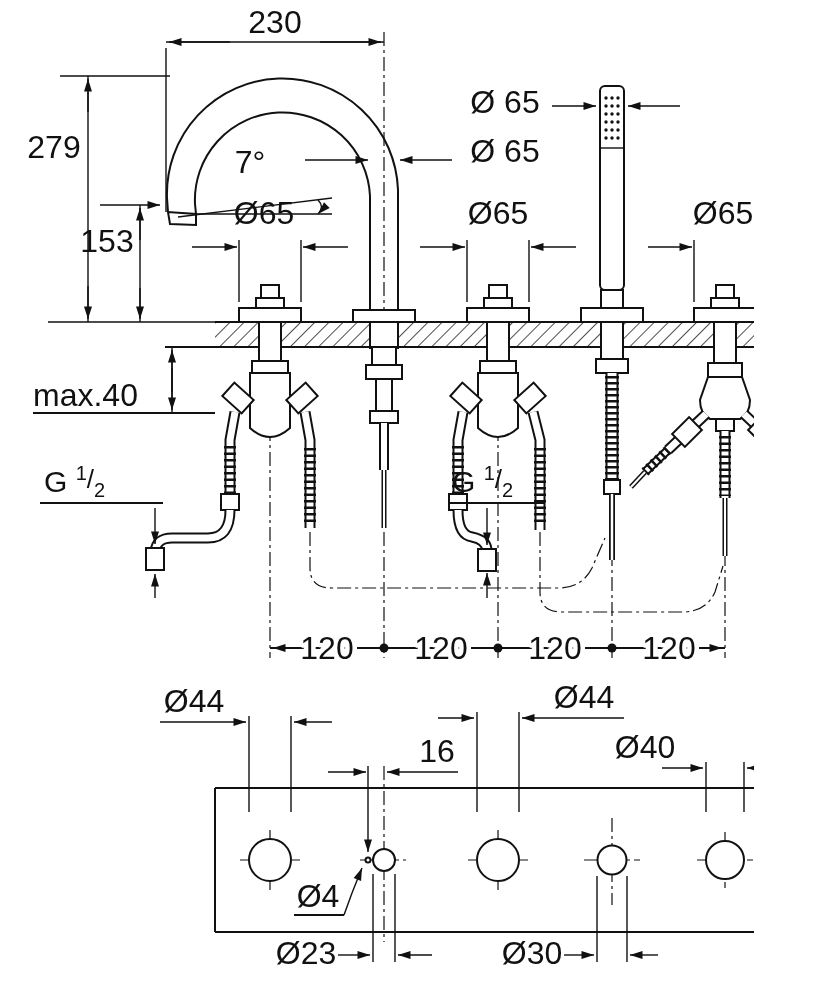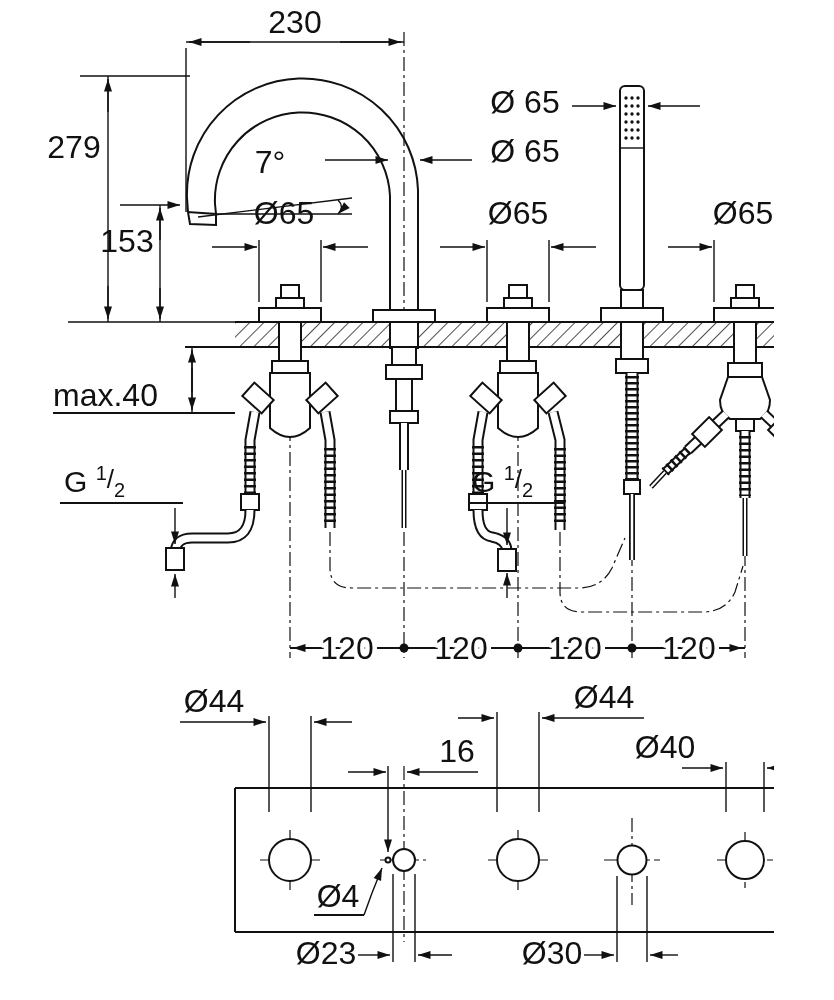--- a/index.html
+++ b/index.html
@@ -1,16 +1,16 @@
 <!DOCTYPE html>
 <html><head>
 <meta charset="utf-8">
 <style>
   html,body{margin:0;padding:0;background:#fff;}
-  .canvas{width:754px;height:1000px;position:relative;background:#fff;overflow:hidden;margin-left:20px;}
+  .canvas{width:754px;height:1000px;position:relative;background:#fff;overflow:hidden;}
   svg{display:block;}
   .ln{stroke:#111;stroke-width:2;fill:none;}
   .lw{stroke:#111;stroke-width:2;fill:#fff;}
   .thn{stroke:#111;stroke-width:1.4;fill:none;}
   .cl{stroke:#111;stroke-width:1.2;fill:none;stroke-dasharray:14 4 3 4;}
   .to{stroke:#111;fill:none;}
   .ti{stroke:#fff;fill:none;}
   .rib{stroke:#111;fill:none;}
   text{font-family:"Liberation Sans","DejaVu Sans",sans-serif;fill:#111;}
   .d32{font-size:32px;}

